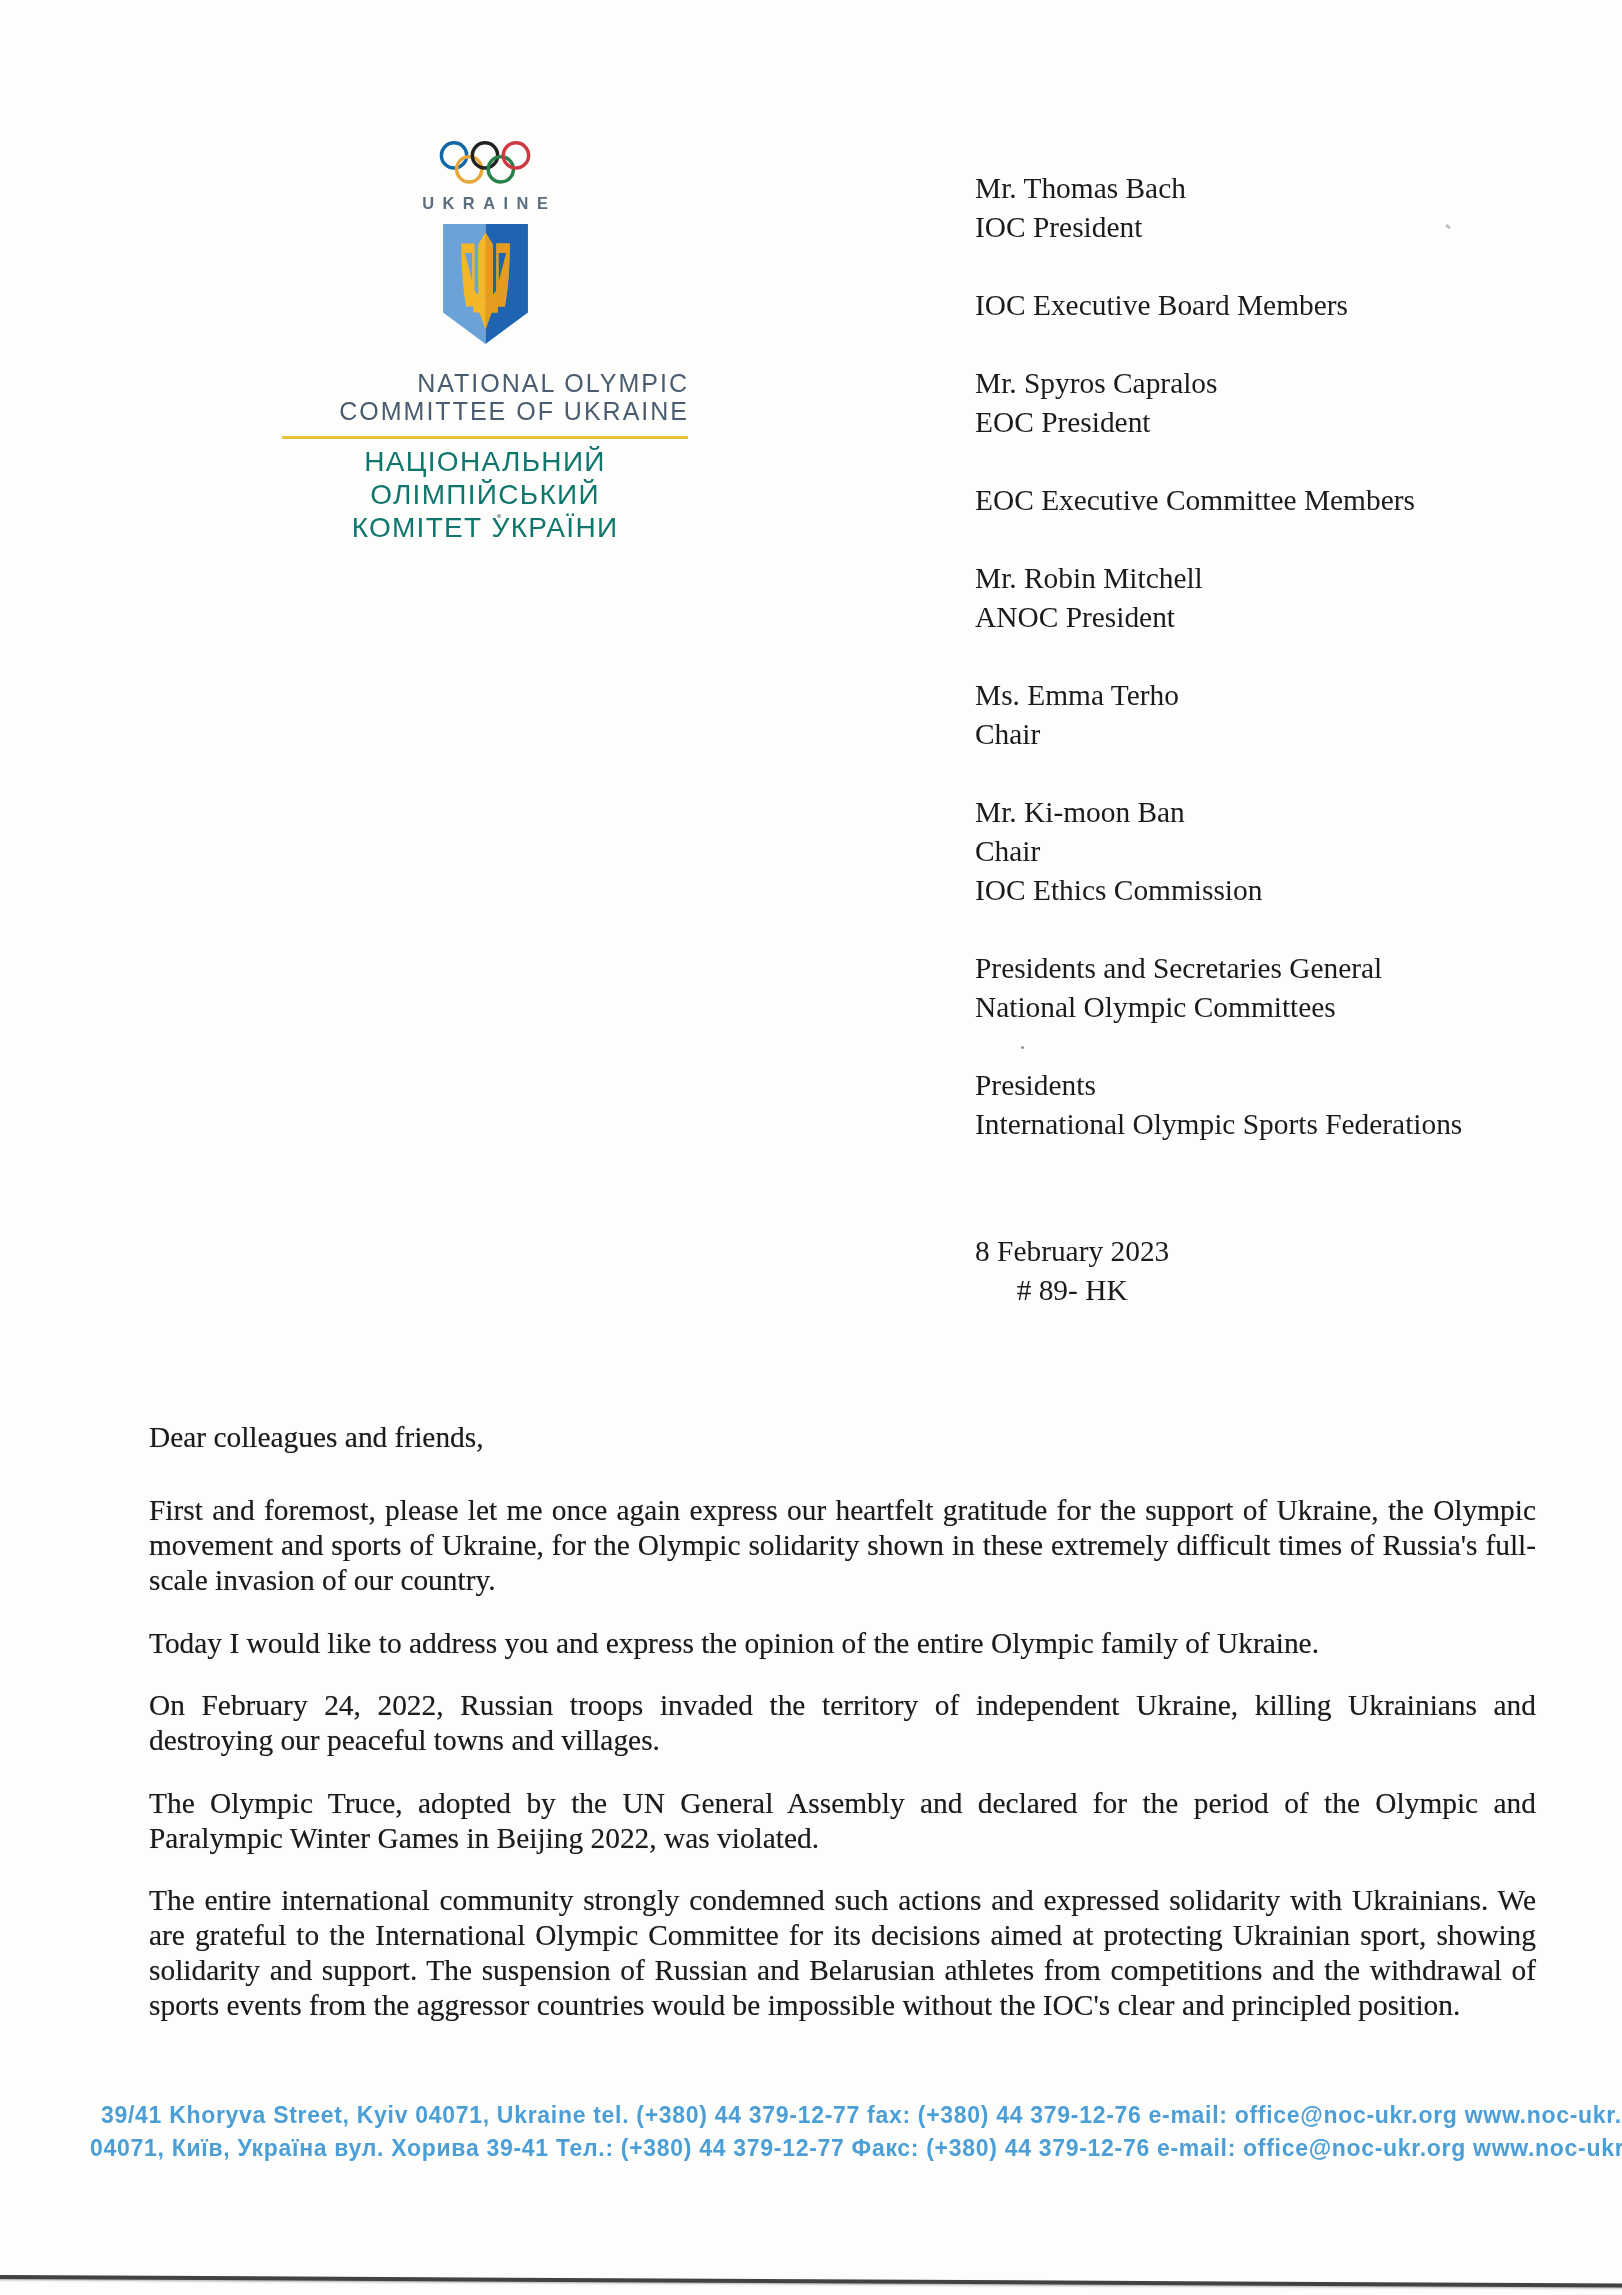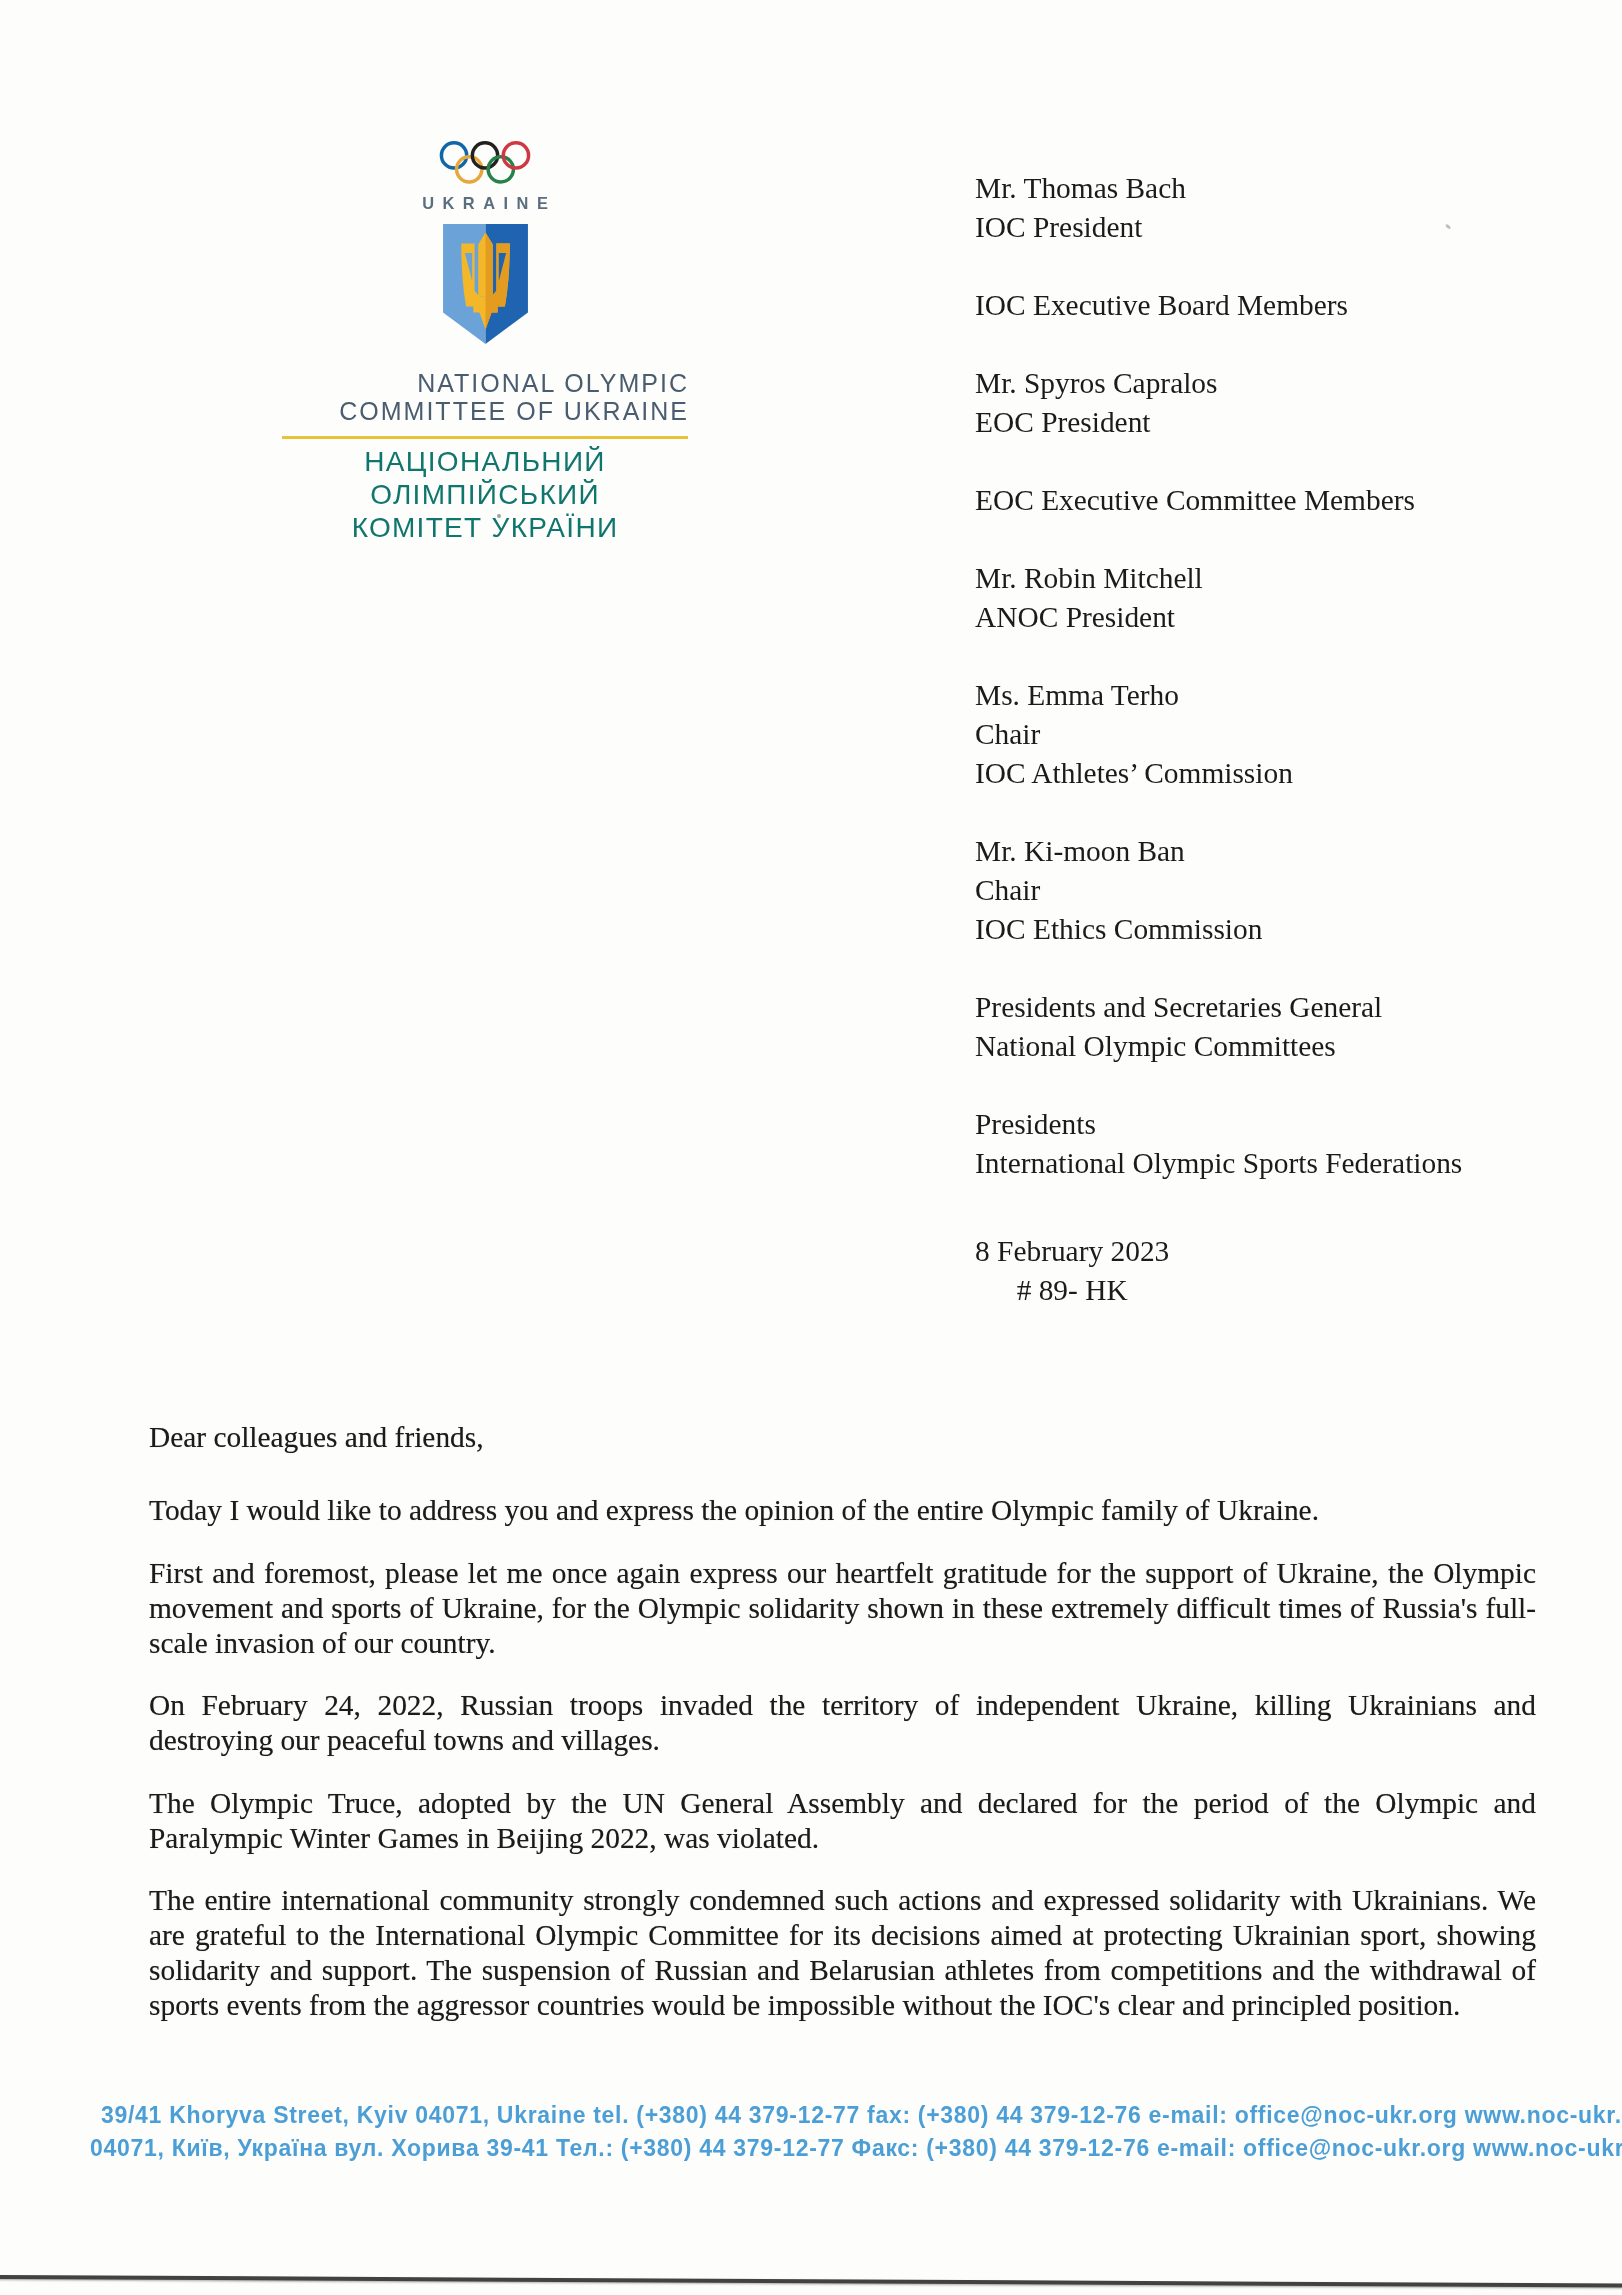--- a/index.html
+++ b/index.html
@@ -199,21 +199,20 @@
       </div>
 
       <div class="recipient-group">
         <div class="recipient-line">Mr. Robin Mitchell</div>
         <div class="recipient-line">ANOC President</div>
       </div>
 
       <div class="recipient-group">
         <div class="recipient-line">Ms. Emma Terho</div>
         <div class="recipient-line">Chair</div>
-        <div class="recipient-line">IOC Athletes’ Commission</div>
       </div>
 
       <div class="recipient-group">
         <div class="recipient-line">Mr. Ki-moon Ban</div>
         <div class="recipient-line">Chair</div>
         <div class="recipient-line">IOC Ethics Commission</div>
       </div>
 
       <div class="recipient-group">
         <div class="recipient-line">Presidents and Secretaries General</div>
@@ -228,23 +227,23 @@
 
   <div class="dateline">
     <div>8 February 2023</div>
     <div># 89- HK</div>
   </div>
 
   <div class="letter-body">
     <p class="salutation">Dear colleagues and friends,</p>
     <div>
 
+        <p class="para">First and foremost, please let me once again express our heartfelt gratitude for the support of Ukraine, the Olympic movement and sports of Ukraine, for the Olympic solidarity shown in these extremely difficult times of Russia's full-scale invasion of our country.</p>
+
         <p class="para">Today I would like to address you and express the opinion of the entire Olympic family of Ukraine.</p>
-
-        <p class="para">First and foremost, please let me once again express our heartfelt gratitude for the support of Ukraine, the Olympic movement and sports of Ukraine, for the Olympic solidarity shown in these extremely difficult times of Russia's full-scale invasion of our country.</p>
 
         <p class="para">On February 24, 2022, Russian troops invaded the territory of independent Ukraine, killing Ukrainians and destroying our peaceful towns and villages.</p>
 
         <p class="para">The Olympic Truce, adopted by the UN General Assembly and declared for the period of the Olympic and Paralympic Winter Games in Beijing 2022, was violated.</p>
 
         <p class="para">The entire international community strongly condemned such actions and expressed solidarity with Ukrainians. We are grateful to the International Olympic Committee for its decisions aimed at protecting Ukrainian sport, showing solidarity and support. The suspension of Russian and Belarusian athletes from competitions and the withdrawal of sports events from the aggressor countries would be impossible without the IOC's clear and principled position.</p>
       </div>
   </div>
 
   <div class="footer-line footer-en">39/41 Khoryva Street, Kyiv 04071, Ukraine tel. (+380) 44 379-12-77 fax: (+380) 44 379-12-76 e-mail: office@noc-ukr.org www.noc-ukr.org</div>

